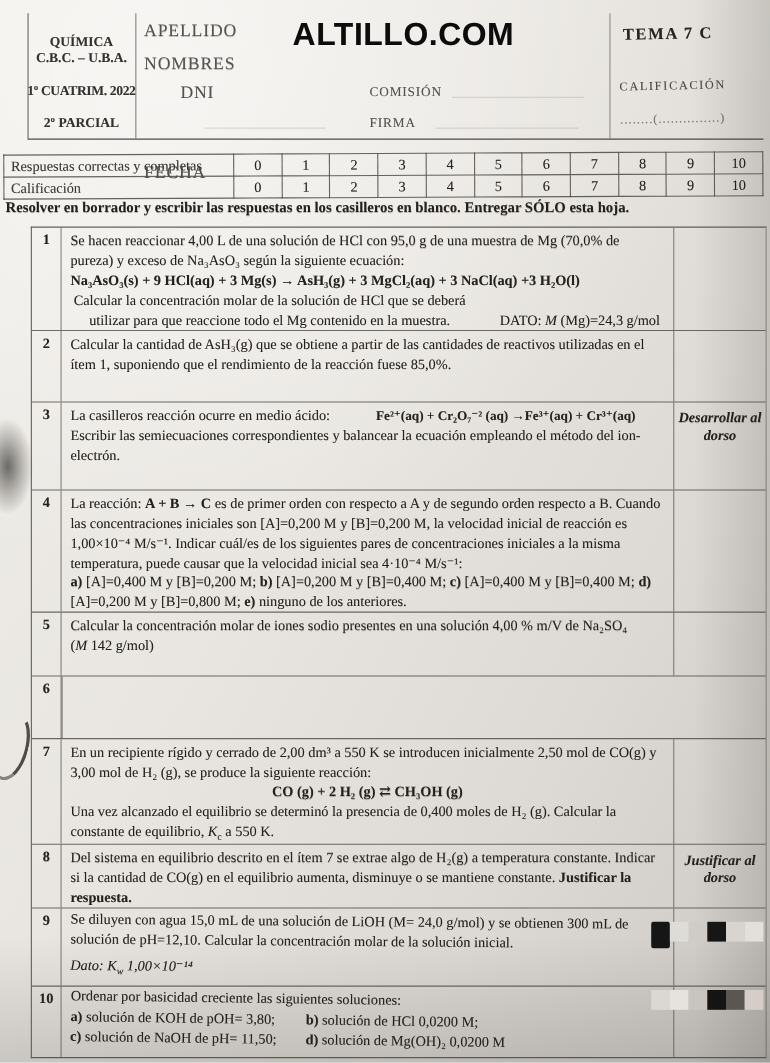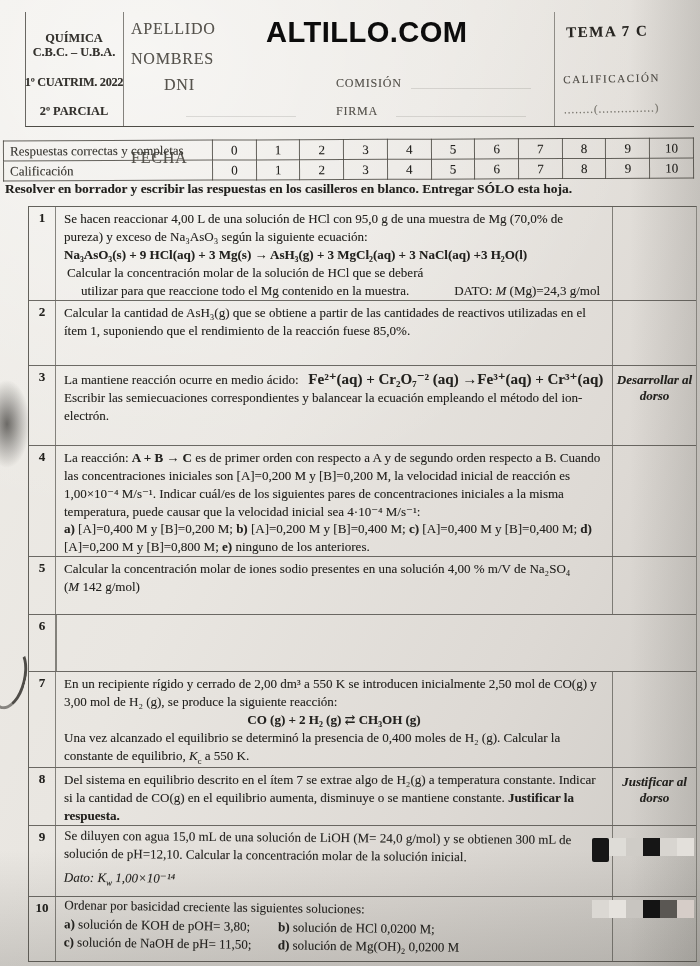--- a/index.html
+++ b/index.html
@@ -54,21 +54,21 @@
   .qbody{padding:3px 8px 0 8px;font-size:13px;line-height:1.38;}
   .qbody p{margin:0;}
   .qnote{border-left:1px solid rgba(75,73,67,.65);font-weight:bold;font-style:italic;
     font-size:13px;text-align:center;padding:6px 3px 0 3px;line-height:1.25;}
   .r1{min-height:88px;} .r2{min-height:64px;} .r3{min-height:79px;} .r4{min-height:106px;}
   .r5{min-height:57px;} .r6{min-height:56px;} .r7{min-height:88px;} .r8{min-height:56px;}
   .r9{min-height:70px;} .r10{min-height:64px;}
   .r9 .qbody{transform:rotate(.5deg);} .r10 .qbody{transform:rotate(.8deg);}
   .bold{font-weight:bold;} .ital{font-style:italic;}
   .eq-center{text-align:center;font-weight:bold;}
-  .eq-inline{font-weight:bold;font-size:15px;white-space:nowrap;}
+  .eq-inline{font-weight:bold;font-size:12px;white-space:nowrap;margin-left:32px;}
   .flexline{display:flex;justify-content:space-between;align-items:flex-end;gap:28px;text-align:center;}
   .dato{white-space:nowrap;padding-right:4px;}
   .optgrid{display:grid;grid-template-columns:214px 1fr;margin-top:1px;}
   sub{font-size:9px;} 
   
   .blob{position:absolute;left:-16px;top:380px;width:46px;height:88px;border-radius:50%;
     background:radial-gradient(closest-side, rgba(38,36,33,.65), rgba(38,36,33,.28) 55%, rgba(38,36,33,0));}
   .penmark{position:absolute;left:-8px;top:646px;width:28px;height:58px;border:3px solid transparent;
     border-right-color:#34322e;border-bottom-color:rgba(52,50,46,.65);border-radius:50%;
     transform:rotate(14deg);opacity:.85;}
@@ -174,21 +174,21 @@
       <div class="qbody">
         <p><span>Calcular la cantidad de AsH₃(g) que se obtiene a partir de las cantidades de reactivos utilizadas en el ítem 1, suponiendo que el rendimiento de la reacción fuese 85,0%.</span></p>
       </div>
       <div class="qnote"></div>
     </div>
 
     <div class="qrow r3">
       <div class="qnum">3</div>
       <div class="qbody">
         <p>
-          <span>La mantiene reacción ocurre en medio ácido:</span>&nbsp;&nbsp;
+          <span>La casilleros reacción ocurre en medio ácido:</span>&nbsp;&nbsp;
           <span class="eq-inline">Fe²⁺(aq) + Cr₂O₇⁻² (aq) →Fe³⁺(aq) + Cr³⁺(aq)</span>
           <span>Escribir las semiecuaciones correspondientes y balancear la ecuación empleando el método del ion-electrón.</span>
         </p>
       </div>
       <div class="qnote">Desarrollar al dorso</div>
     </div>
 
     <div class="qrow r4">
       <div class="qnum">4</div>
       <div class="qbody">

